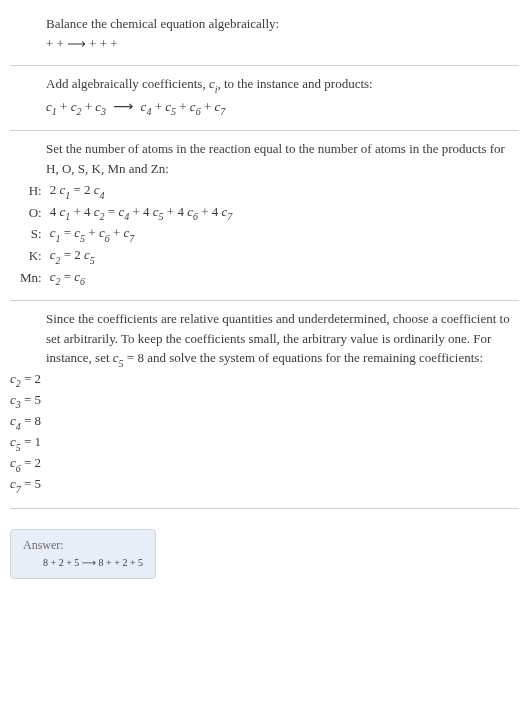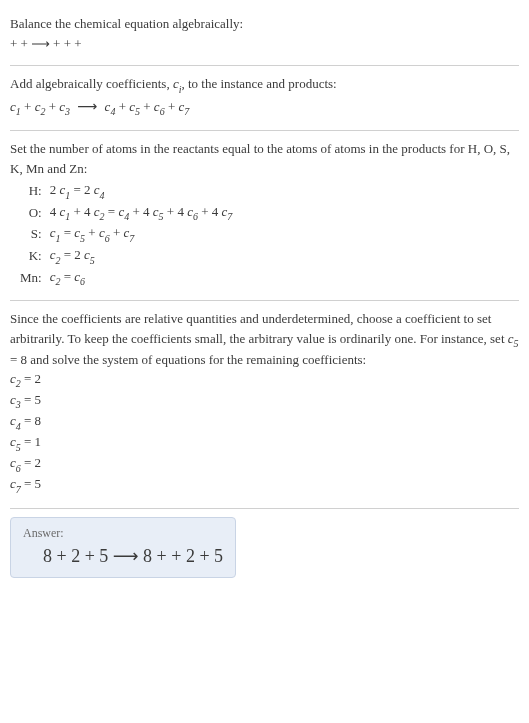--- a/index.html
+++ b/index.html
@@ -15,20 +15,21 @@
   .section {
     padding: 6px 0 10px 0;
   }
   hr.sep {
     border: none;
     border-top: 1px solid #d0d0d0;
     margin: 2px 0;
   }
   .line {
     line-height: 1.5;
+    margin-left: 36px;
   }
   .sub {
     font-style: italic;
     font-size: 10px;
     vertical-align: sub;
     position: relative;
     top: 1px;
   }
   .arrow {
     font-size: 14px;
@@ -50,30 +51,30 @@
   }
   .coef-list div {
     line-height: 1.45;
   }
   .answer-box {
     background: #e8eef7;
     border: 1px solid #c9d4e5;
     border-radius: 4px;
     padding: 8px 12px 10px 12px;
     display: inline-block;
-    margin-top: 0;
+    margin-top: 12px;
   }
   .answer-title {
     color: #6b6b6b;
     font-size: 12px;
     margin-bottom: 4px;
   }
   .answer-body {
     padding-left: 20px;
-    font-size: 18px;
+    font-size: 10px;
   }
   .ci { font-style: italic; }
 </style>
 </head>
 <body>
 
 <div class="section">
   <div class="line">Balance the chemical equation algebraically:</div>
   <div class="line">
     <span> +  +  ⟶  +  +  + </span>
@@ -97,21 +98,21 @@
     <span class="ci">c</span><span class="sub">5</span>
     <span> + </span>
     <span class="ci">c</span><span class="sub">6</span>
     <span> + </span>
     <span class="ci">c</span><span class="sub">7</span>
   </div>
 </div>
 <hr class="sep">
 
 <div class="section">
-  <div class="line">Set the number of atoms in the reactants equal to the atoms of atoms in the products for H, O, S, K, Mn and Zn:</div>
+  <div class="line">Set the number of atoms in the reaction equal to the number of atoms in the products for H, O, S, K, Mn and Zn:</div>
   <table class="eqs">
 
     <tbody>
         <tr>
       <td class="lbl">H:</td>
       <td>
         <span>2 </span><span class="ci">c</span><span class="sub">1</span><span> = 2 </span><span class="ci">c</span><span class="sub">4</span>
       </td>
     </tr>
 

